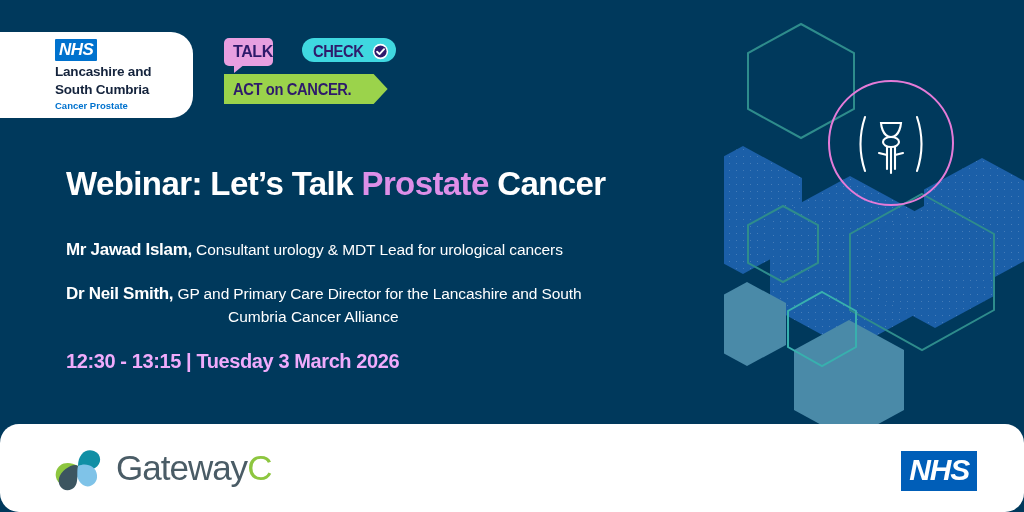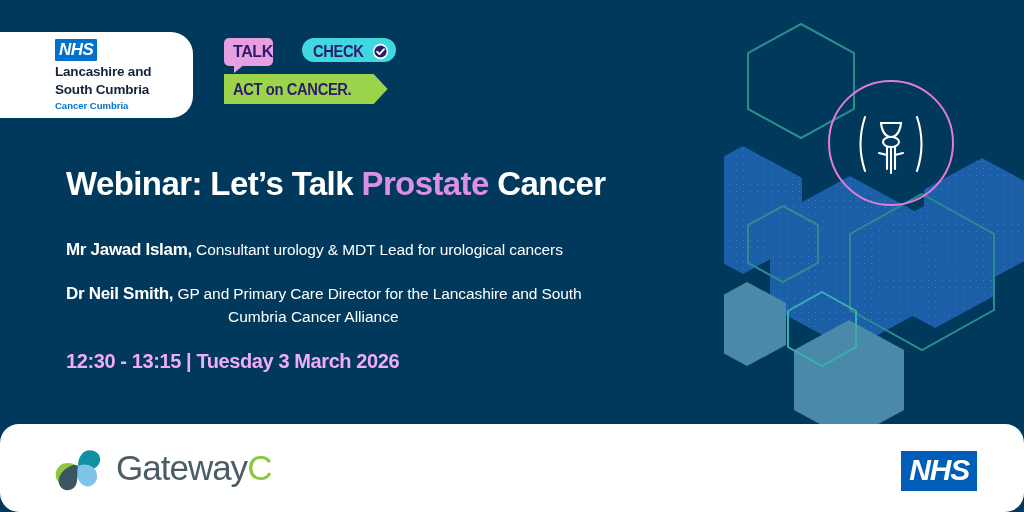--- a/index.html
+++ b/index.html
@@ -256,21 +256,21 @@
       <path d="M44 60 L36 58"></path>
       <path d="M52 60 L60 58"></path>
     </svg>
   </div>
 
   <div class="nhs-card">
     <div class="nhs-card-inner">
       <div class="nhs-badge">NHS</div>
       <div class="nhs-card-l1">Lancashire and</div>
       <div class="nhs-card-l1">South Cumbria</div>
-      <div class="nhs-card-l2">Cancer Cumbria</div>
+      <div class="nhs-card-l2">Cancer Prostate</div>
     </div>
   </div>
 
   <div class="tca">
     <div class="tca-row1">
       <div class="bubble-talk">
         <span class="tca-text">TALK</span>
         <span class="tail"></span>
       </div>
       <div class="bubble-check">

